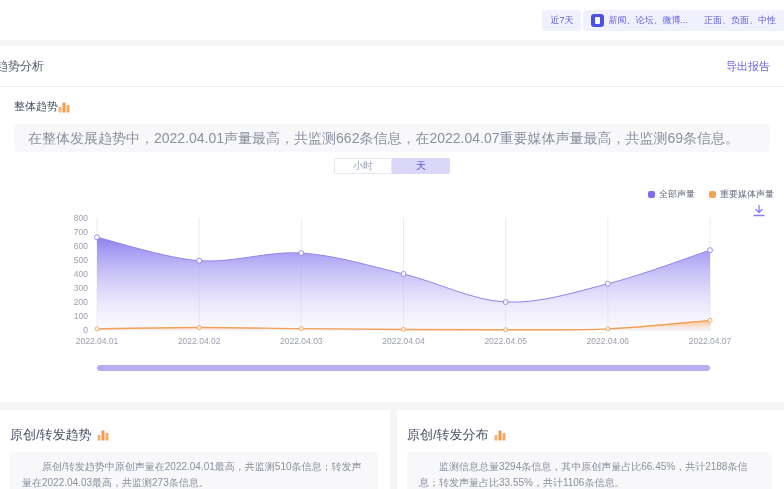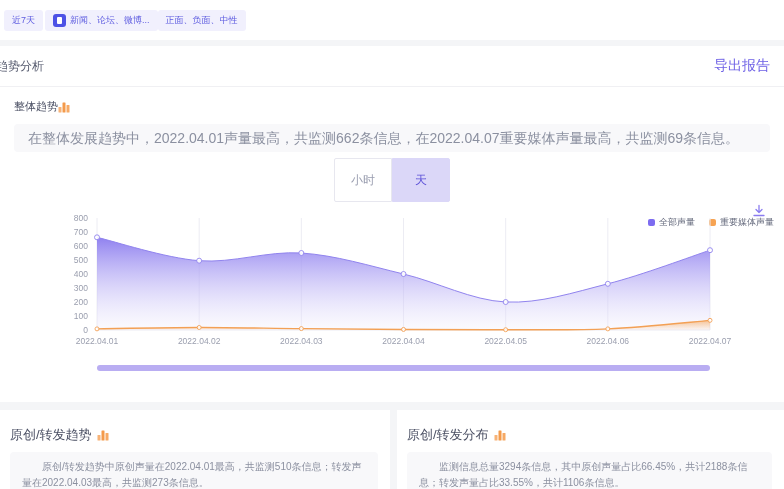--- a/index.html
+++ b/index.html
@@ -1,40 +1,40 @@
 <!DOCTYPE html>
 <html><head>
 <meta charset="utf-8">
 <style>
   * { box-sizing: border-box; margin: 0; padding: 0; }
   html,body { width:784px; height:489px; overflow:hidden; }
   body { background:#f4f5f7; font-family:"Liberation Sans", sans-serif; position:relative; }
   .page { position:relative; width:784px; height:489px; }
 
   
-  .topbar { position:absolute; top:0; left:0; right:0; height:40px; background:#fff; display:flex; align-items:center; padding-left:4px; }
+  .topbar { position:absolute; top:0; left:0; right:0; height:40px; background:#fff; display:flex; align-items:center; padding-left:4px;justify-content:flex-end; }
   .chip { height:21px; display:inline-flex; align-items:center; gap:4px; background:#f1f0fd; color:#5e5ce0; font-size:9px; padding:0 8px; border-radius:3px; cursor:pointer; white-space:nowrap; }
   .chip.c2 { margin-left:2px; }
   .chip.c3 { }
   .src-icon { width:13px; height:13px; border-radius:3px; background:#4d52e6; display:inline-flex; align-items:center; justify-content:center; }
   .src-icon-inner { width:5px; height:7px; background:#fff; border-radius:1px; }
 
   
   .main-card { position:absolute; top:46px; left:0; width:784px; height:356px; background:#fff; }
   .section-header { position:absolute; top:0; left:0; right:0; height:40px; display:flex; align-items:center; justify-content:space-between; padding:0 14px; }
   .section-title { font-size:12px; color:#555a6e; margin-left:-18px; }
-  .export-link { font-size:14px; color:#6e61e6; cursor:pointer; text-decoration:none; }
+  .export-link { font-size:11px; color:#6e61e6; cursor:pointer; text-decoration:none; }
   .divider { position:absolute; top:40px; left:0; right:0; height:1px; background:#f0f0f3; }
   .sub-header { position:absolute; top:53px; left:14px; display:flex; align-items:center; font-size:11px; color:#4a4f63; }
   .summary-box { position:absolute; top:78px; left:14px; right:14px; background:#f8f8fa; border-radius:4px; font-size:14px; color:#8b90a0; line-height:28px; height:28px; padding:0 14px; white-space:nowrap; overflow:hidden; }
   .toggle-group { position:absolute; top:112px; left:50%; transform:translateX(-50%); display:flex; }
-  .toggle { width:58px; height:44px; font-size:12px; display:flex; align-items:center; justify-content:center; cursor:pointer; }
+  .toggle { width:58px; height:16px; font-size:10px; display:flex; align-items:center; justify-content:center; cursor:pointer; }
   .toggle.hour { background:#fff; border:1px solid #e7e7ef; color:#9a9eb0; border-radius:2px 0 0 2px; }
   .toggle.day { background:#dbd7f8; color:#5f54d8; border:1px solid #dbd7f8; border-radius:0 2px 2px 0; }
-  .legend { position:absolute; top:142px; right:10px; display:flex; gap:14px; font-size:9px; color:#666b7e; align-items:center;margin-top:28px; }
+  .legend { position:absolute; top:142px; right:10px; display:flex; gap:14px; font-size:9px; color:#666b7e; align-items:center; }
   .legend-item { display:flex; align-items:center; gap:4px; cursor:pointer; }
   .dot { width:7px; height:7px; border-radius:2px; }
   .dl-icon { position:absolute; top:158px; right:18px; width:14px; height:14px; cursor:pointer; }
   #trend-svg { position:absolute; top:159px; left:0; }
   .scrollbar { position:absolute; top:319px; left:97px; width:613px; height:6px; border-radius:3px; cursor:pointer; }
 
   
   .bottom-row { position:absolute; top:410px; left:0; right:0; display:flex; gap:7px; }
   .card { background:#fff; height:130px; position:relative; }
   .card.left { width:390px; }

